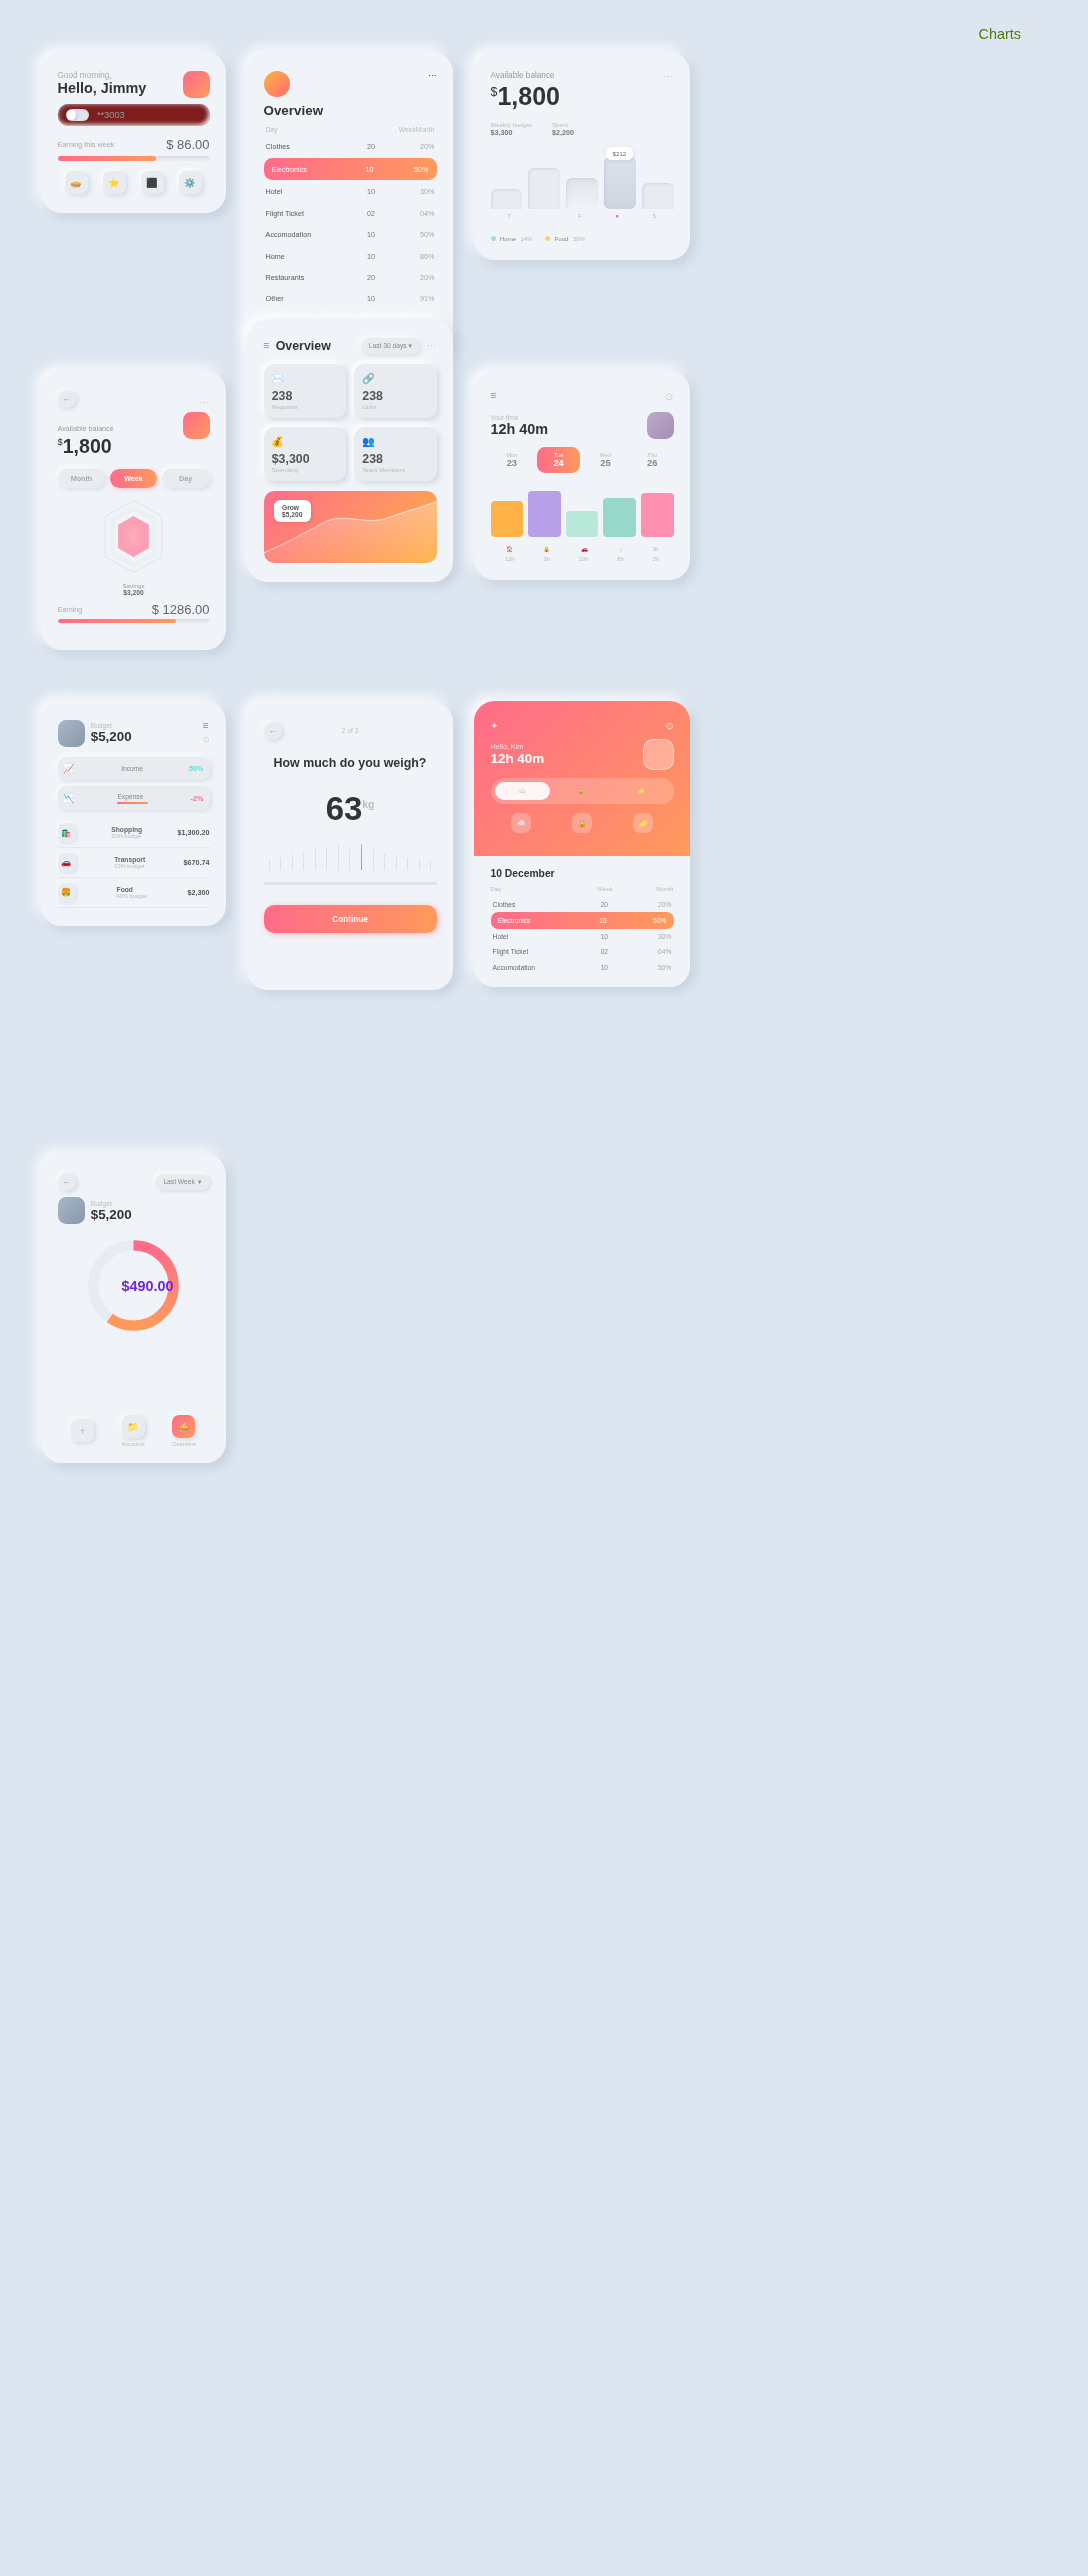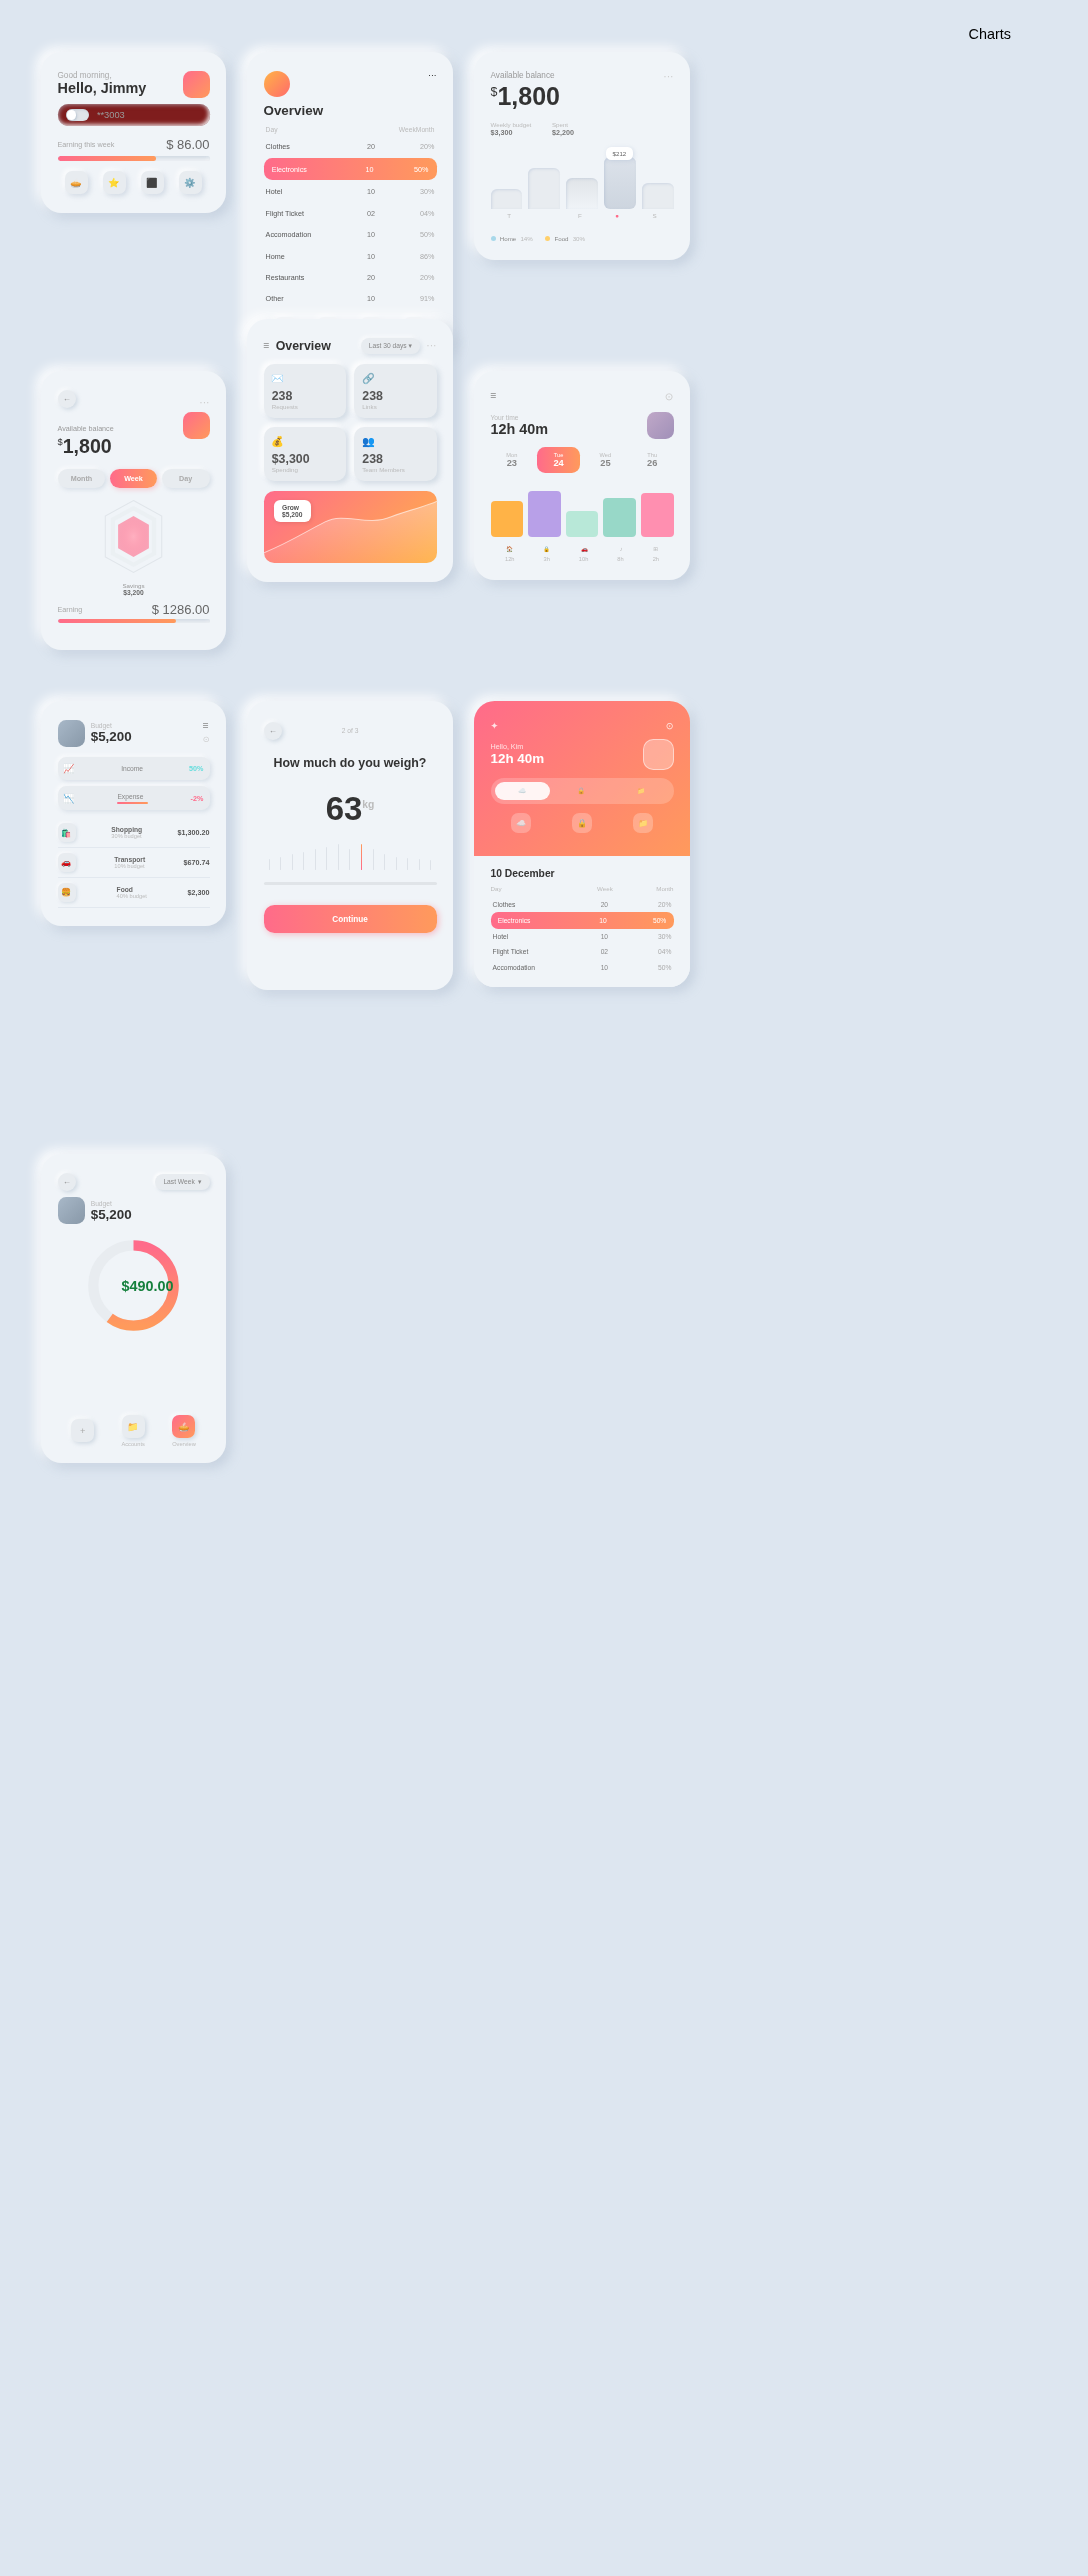--- a/index.html
+++ b/index.html
@@ -8,23 +8,23 @@
       font-family: -apple-system, BlinkMacSystemFont, 'Segoe UI', sans-serif;
       width: 1088px;
       min-height: 2576px;
       position: relative;
       padding: 31px 41px;
     }
 
     .page-title {
       position: absolute;
       top: 26px;
-      right: 77px;
+      right: 67px;
       font-size: 14.4px;
-      color: #000000;
+      color: #4d7c0f;
       font-weight: 400;
     }
 
     .card {
       background: #f0f4f8;
       border-radius: 20.6px;
       box-shadow: 4.1px 4.1px 10.3px rgba(166,180,200,0.4), -4.1px -4.1px 10.3px rgba(255,255,255,0.9);
       padding: 20.6px;
       position: absolute;
     }
@@ -448,21 +448,21 @@
       font-size: 6.7px; color: #888;
       box-shadow: 1.5px 1.5px 3.1px rgba(150,170,190,0.3), -1.5px -1.5px 3.1px rgba(255,255,255,0.9);
       display: flex; align-items: center; gap: 3.1px;
     }
     .donut2-wrap { position: relative; display: flex; justify-content: center; margin: 10.3px 0 31px; height: 103px; }
     .donut2-center {
       position: absolute; top: 50%; left: 50%;
       transform: translate(-50%, -50%);
       text-align: center;
     }
-    .donut2-center .d2-val { font-size: 14.4px; font-weight: 700; color: #15803d; margin-left: 28px; }
+    .donut2-center .d2-val { font-size: 14.4px; font-weight: 700; color: #6d28d9; margin-left: 28px; }
     .bottom-nav-10 {
       position: absolute; bottom: 16.5px; left: 16.5px; right: 16.5px;
       display: flex; justify-content: space-around; align-items: center;
     }
     .nav10-item { display: flex; flex-direction: column; align-items: center; gap: 2.1px; }
     .nav10-icon {
       width: 23px; height: 23px; border-radius: 7.2px;
       background: #e8ecf0;
       box-shadow: 1.5px 1.5px 4.1px rgba(150,170,190,0.4), -1.5px -1.5px 4.1px rgba(255,255,255,0.9);
       display: flex; align-items: center; justify-content: center;

